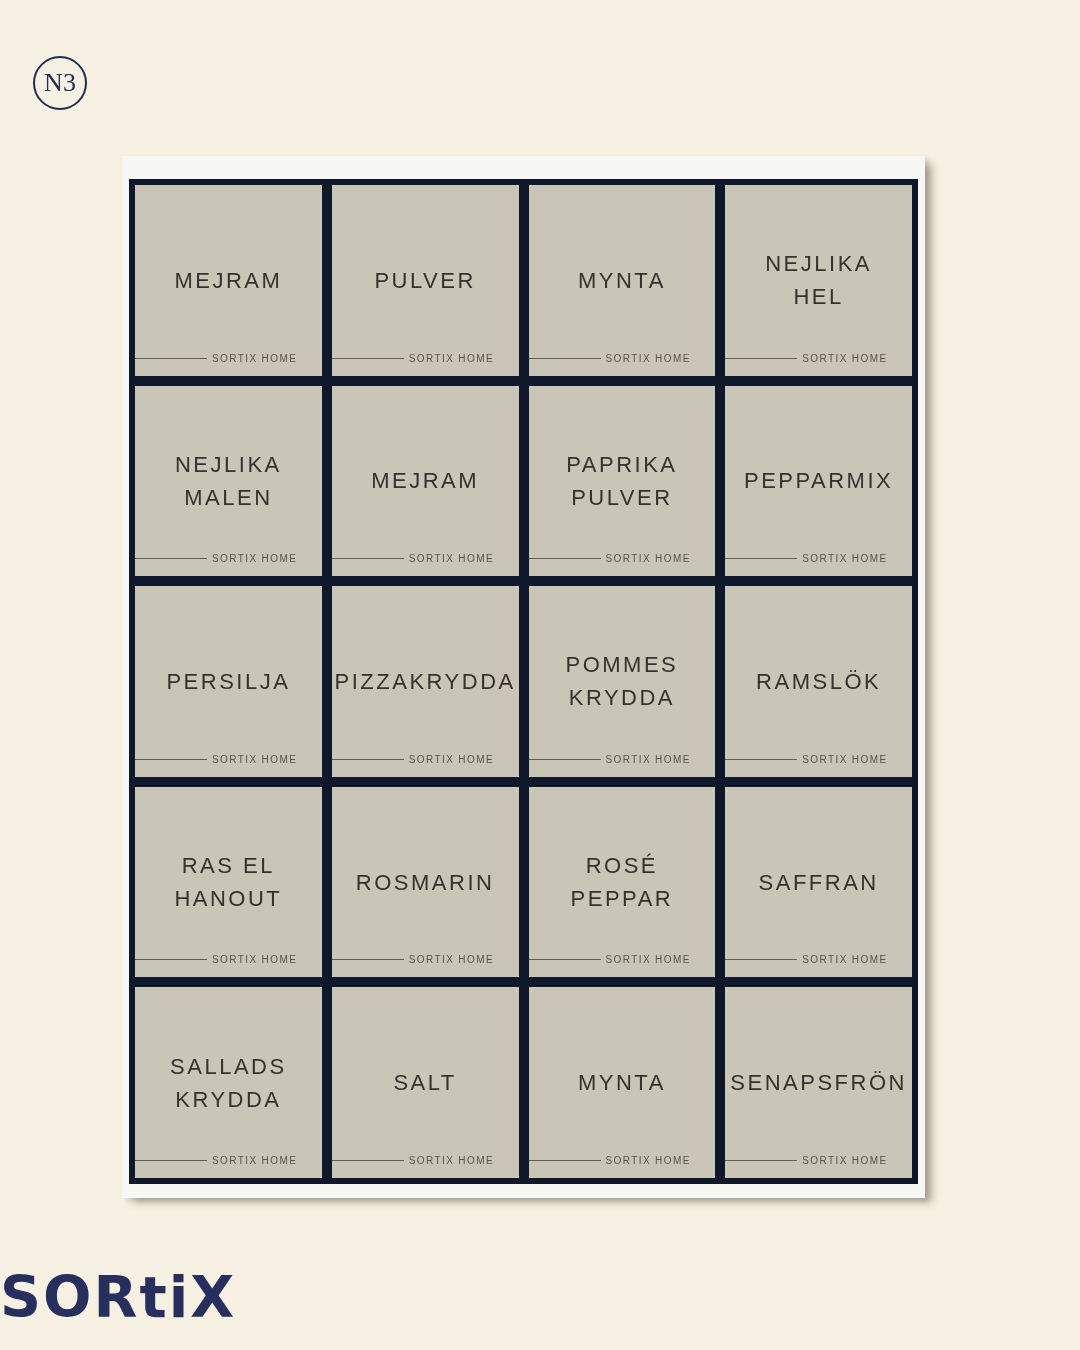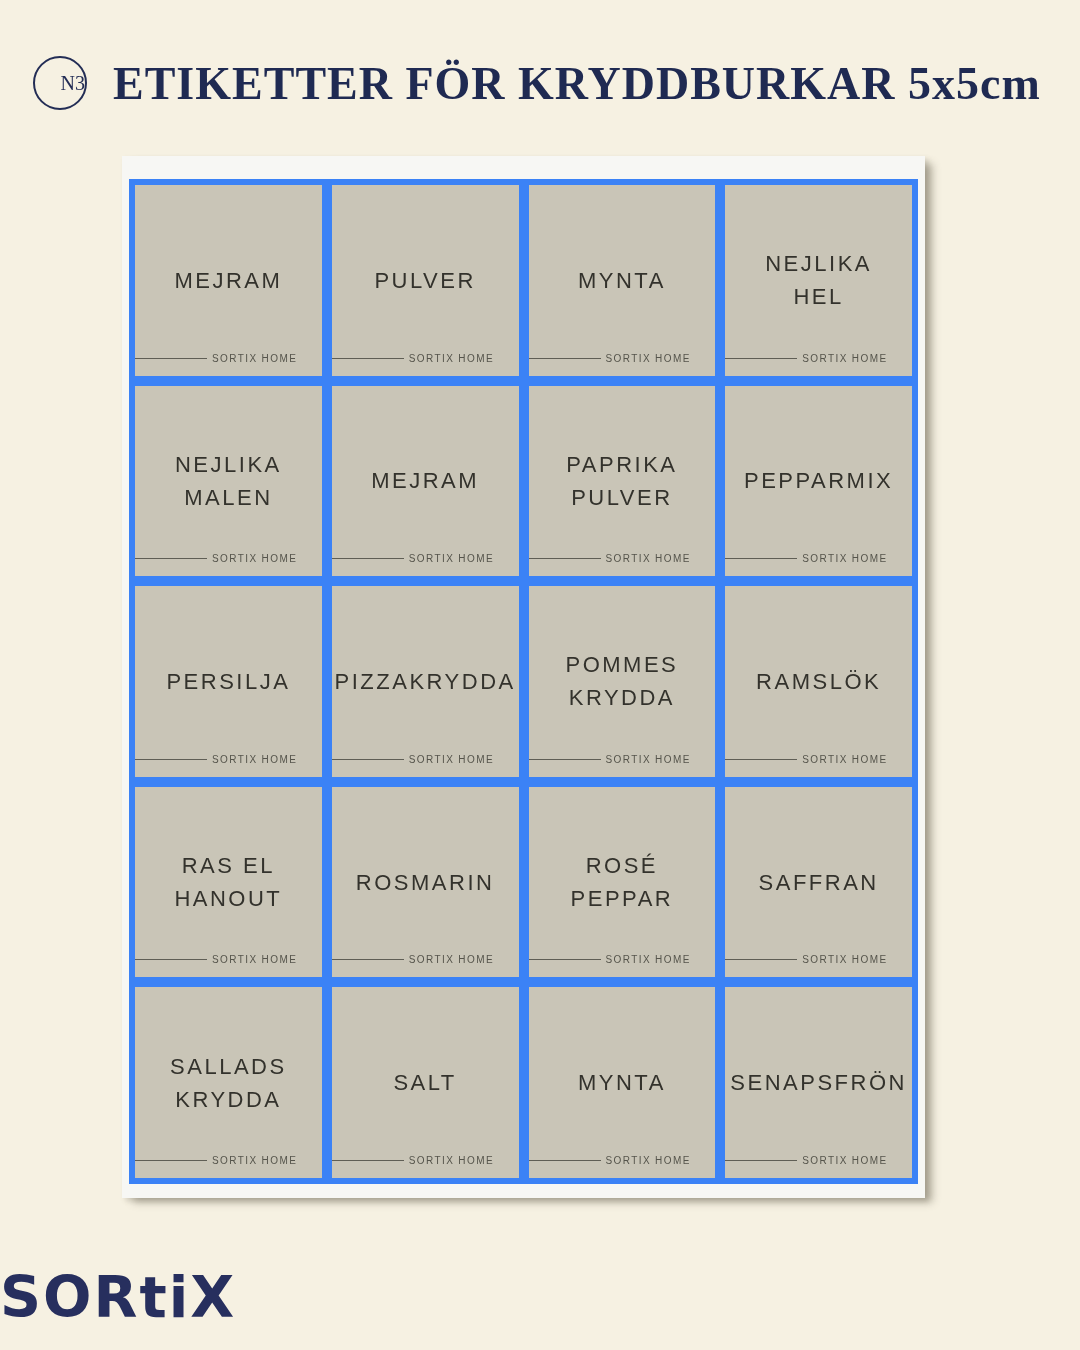--- a/index.html
+++ b/index.html
@@ -17,23 +17,23 @@
     top:56px; left:33px; right:30px;
     display:flex;
     align-items:center;
     gap:26px;
   }
   .badge {
     flex:0 0 auto;
     width:54px; height:54px;
     border:2px solid #232d55;
     border-radius:50%;
-    display:flex; align-items:center; justify-content:flex-end;
+    display:flex; align-items:center; justify-content:center;
     font-family:"Liberation Serif", serif;
-    font-size:20px;
+    font-size:26px;
     color:#232d55;
   }
   .page-title {
     font-family:"Liberation Serif", serif;
     font-size:46px;
     font-weight:600;
     color:#1f2a52;
     letter-spacing:1px;
     white-space:nowrap;
   }
@@ -43,21 +43,21 @@
     position:absolute;
     left:122px; top:156px;
     width:803px; height:1042px;
     background:#f7f7f4;
     box-shadow: 9px 6px 8px -2px rgba(95,88,70,0.45),
                 3px 3px 5px rgba(95,88,70,0.18);
   }
   .sheet-inner {
     position:absolute;
     left:7px; right:7px; top:23px; bottom:14px;
-    background:#3b82f6;
+    background:#0f172a;
     padding:6px;
   }
   .grid {
     width:100%; height:100%;
     display:grid;
     grid-template-columns:repeat(4, 1fr);
     grid-template-rows:repeat(5, 1fr);
     gap:10px;
   }
   .cell {
@@ -100,21 +100,20 @@
     color:#272f5e;
   }
 </style>
 </head>
 <body>
 
 <div class="header">
   <div class="badge">
     <span>N3</span>
   </div>
-  <div class="page-title">ETIKETTER FÖR KRYDDBURKAR 5x5cm</div>
 </div>
 
 <div class="sheet">
   <div class="sheet-inner">
     <div class="grid">
 
       <div class="cell">
         <div class="cell-name">MEJRAM</div>
         <div class="cell-footer">
           <div class="cell-line"></div>

